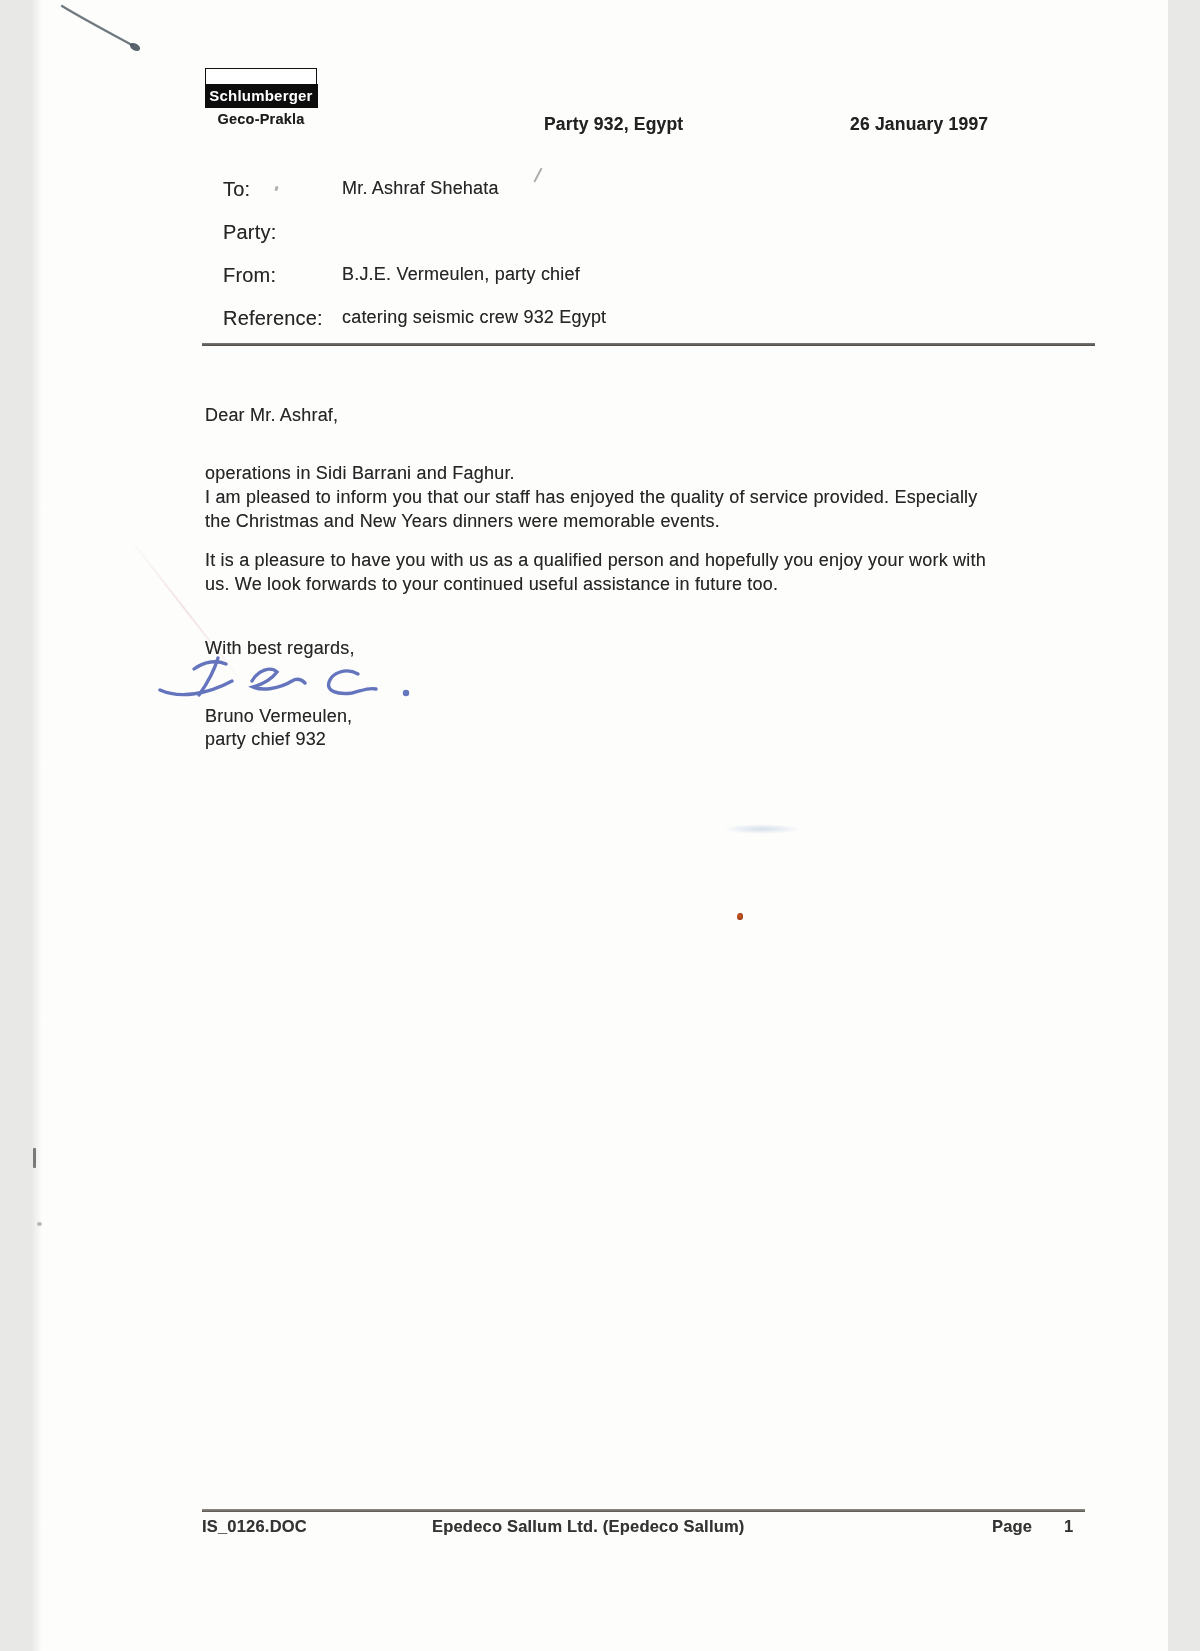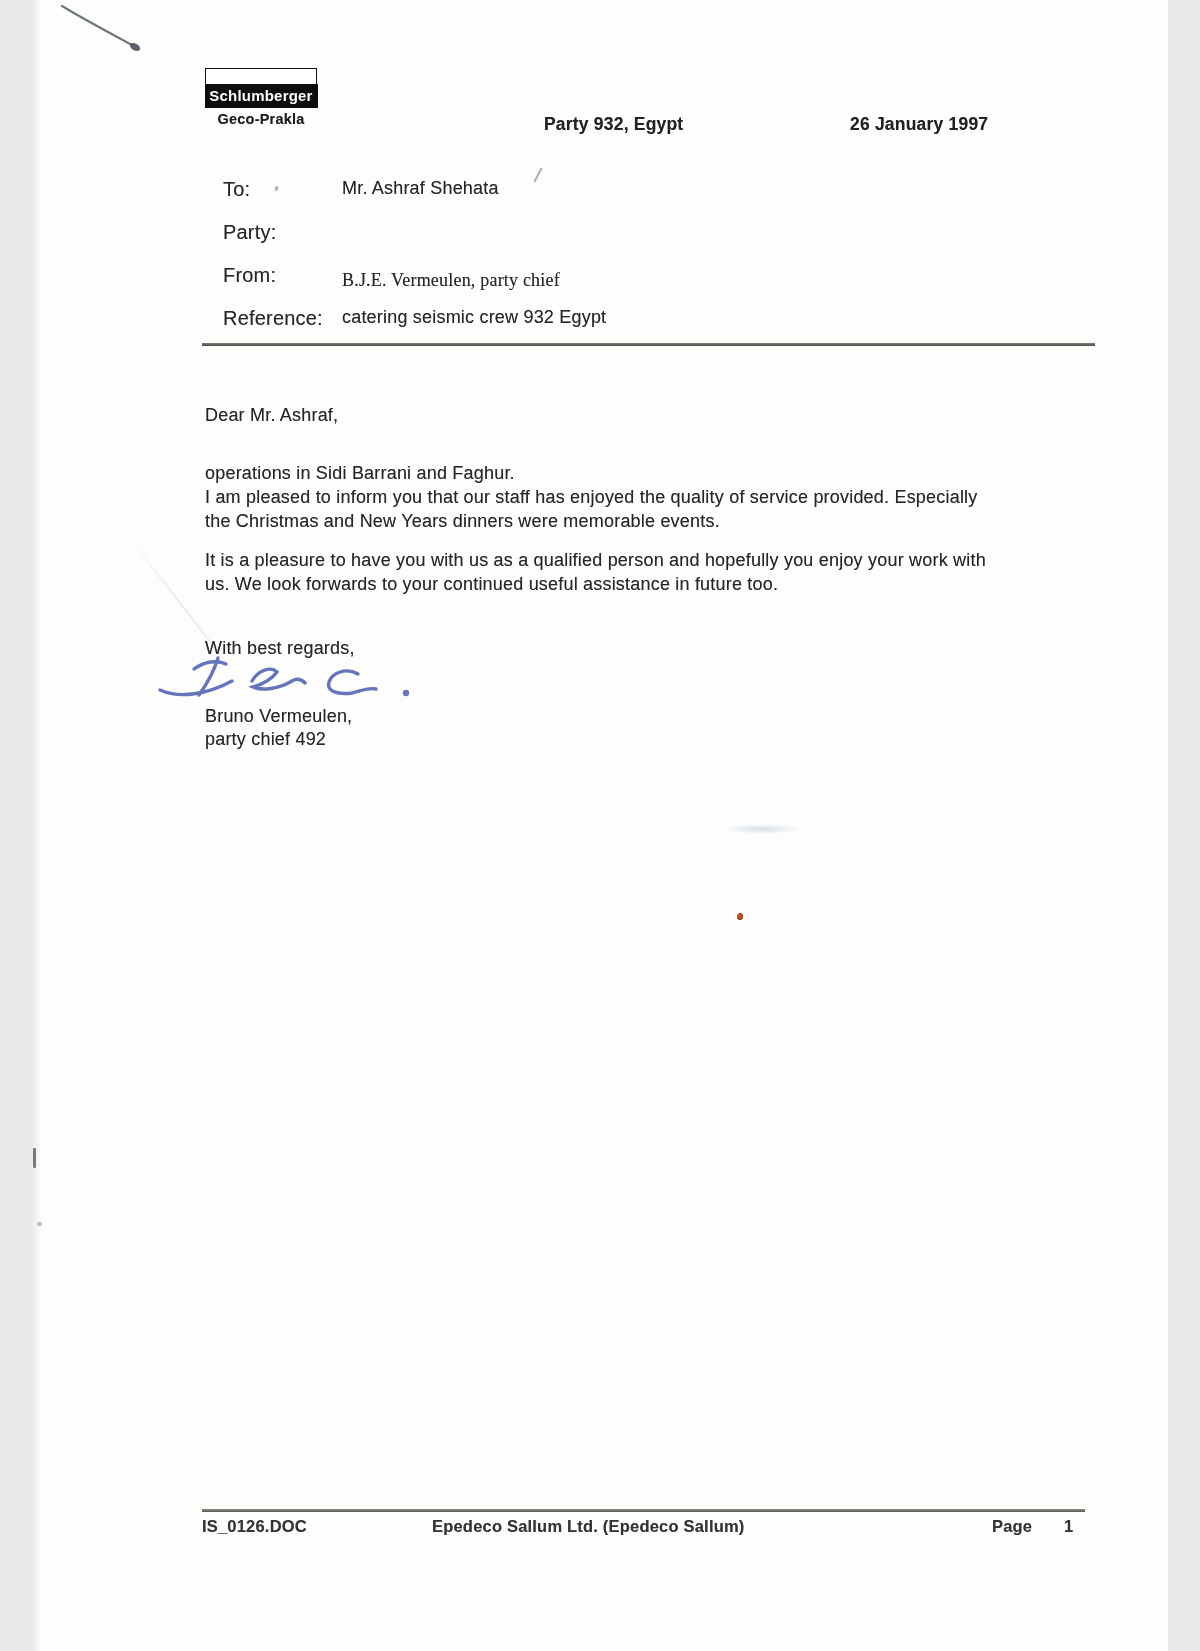--- a/index.html
+++ b/index.html
@@ -114,21 +114,21 @@
   <div class="abs tiny-tick"></div>
   <div class="abs slash-mark"></div>
 
   <div class="abs meta-label scan-text" style="top:178px;">To:</div>
   <div class="abs meta-value scan-text" style="top:178px;">Mr. Ashraf Shehata</div>
 
   <div class="abs meta-label scan-text" style="top:221px;">Party:</div>
   <div class="abs meta-value scan-text" style="top:221px;"></div>
 
   <div class="abs meta-label scan-text" style="top:264px;">From:</div>
-  <div class="abs meta-value scan-text" style="top:270px;font-family:Liberation Serif, serif;">B.J.E. Vermeulen, party chief</div>
+  <div class="abs meta-value scan-text" style="top:264px;">B.J.E. Vermeulen, party chief</div>
 
   <div class="abs meta-label scan-text" style="top:307px;">Reference:</div>
   <div class="abs meta-value scan-text" style="top:307px;text-align:right;">catering seismic crew 932 Egypt</div>
 
   <div class="abs rule-top"></div>
 
   <div class="abs body-line scan-text" style="top:371px;margin-top:32px;">Dear Mr. Ashraf,</div>
 
   <div class="abs body-line scan-text" style="top:461px;">operations in Sidi Barrani and Faghur.</div>
   <div class="abs body-line scan-text" style="top:485px;">I am pleased to inform you that our staff has enjoyed the quality of service provided. Especially</div>
@@ -146,21 +146,21 @@
       <path d="M 2,38 C 22,47 50,42 74,29"></path>
       <path d="M 60,6 C 57,16 51,29 41,43"></path>
       <path d="M 36,17 C 47,9 59,8 68,12"></path>
       <path d="M 94,29 C 100,18 113,14 119,20 C 113,28 102,33 95,35 C 104,39 121,37 134,29 C 139,26 143,27 147,31"></path>
       <path d="M 200,22 C 188,15 174,21 171,30 C 168,39 179,43 194,41 C 203,39 211,35 218,37"></path>
     </g>
     <circle cx="248" cy="41" r="3.2" fill="#4f63b5" opacity="0.88"></circle>
   </svg>
 
   <div class="abs sig-name scan-text" style="top:706px;">Bruno Vermeulen,</div>
-  <div class="abs sig-name scan-text" style="top:729px;">party chief 492</div>
+  <div class="abs sig-name scan-text" style="top:729px;">party chief 932</div>
 
   <div class="abs blue-smudge"></div>
   <div class="abs ink-speck"></div>
   <div class="abs edge-dash"></div>
   <div class="abs edge-speck"></div>
 
   <div class="abs rule-bottom"></div>
   <div class="abs footer-text scan-text" style="left:170px;top:1517px;">IS_0126.DOC</div>
   <div class="abs footer-text scan-text" style="left:400px;top:1517px;">Epedeco Sallum Ltd. (Epedeco Sallum)</div>
   <div class="abs footer-text scan-text" style="left:960px;top:1517px;">Page</div>

